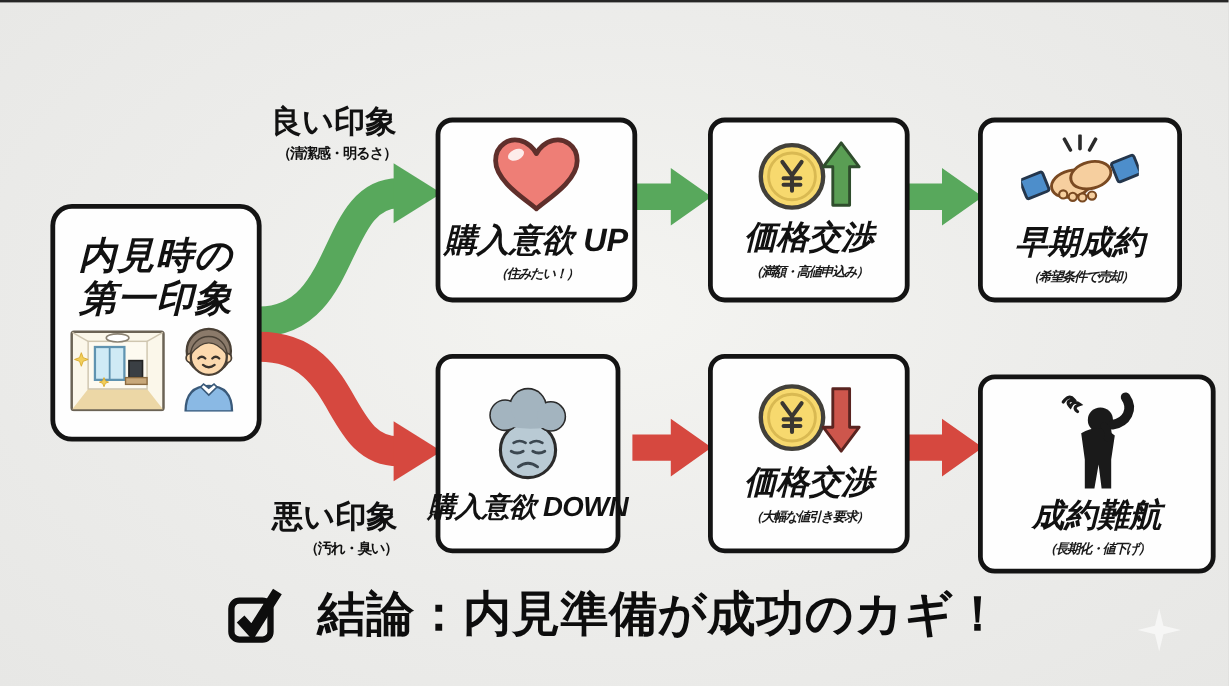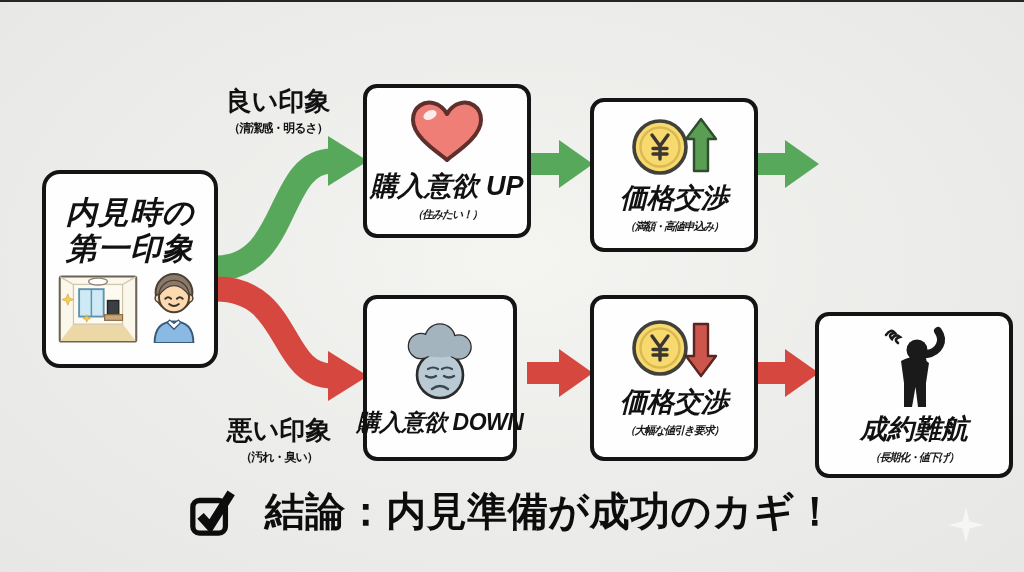--- a/index.html
+++ b/index.html
@@ -17,33 +17,33 @@
 
   .box{
     position:absolute;background:#fefefe;border:4px solid #141414;border-radius:14px;
     display:flex;flex-direction:column;align-items:center;justify-content:center;
     box-sizing:border-box;z-index:2;font-style:italic;
   }
   .source-box{left:42px;top:170px;width:176px;height:198px;border-radius:18px;}
   .source-title{font-size:31px;font-weight:900;line-height:1.16;text-align:center;letter-spacing:1px;}
   .source-art{display:flex;align-items:flex-end;gap:3px;margin-top:5px;}
 
-  .b1{left:363px;top:84px;width:168px;height:154px;align-items:center;}
+  .b1{left:363px;top:98px;width:168px;height:154px;align-items:center;}
   .b2{left:590px;top:98px;width:168px;height:154px;}
   .b3{left:815px;top:98px;width:170px;height:154px;}
   .b4{left:363px;top:295px;width:154px;height:166px;}
   .b5{left:590px;top:295px;width:168px;height:166px;}
   .b6{left:815px;top:312px;width:198px;height:166px;}
 
   .box-icon{display:flex;align-items:center;justify-content:center;}
   .box-title{font-size:27px;font-weight:900;white-space:nowrap;margin-top:2px;}
   .box-title.small{font-size:23px;letter-spacing:-0.5px;}
   .box-sub{font-size:11px;font-weight:700;white-space:nowrap;letter-spacing:-1.2px;margin-top:3px;color:#1a1a1a;}
 
-  .branch{position:absolute;text-align:center;z-index:3;transform:translateX(-50%);}
+  .branch{position:absolute;text-align:right;z-index:3;transform:translateX(-50%);}
   .branch-good{left:278px;top:84px;}
   .branch-bad{left:279px;top:413px;}
   .branch-label{font-size:26px;font-weight:900;white-space:nowrap;}
   .branch-sub{font-size:12px;font-weight:700;white-space:nowrap;letter-spacing:-1px;margin-top:1px;}
 
   .conclusion{position:absolute;left:0;right:0;top:484px;display:flex;justify-content:center;align-items:center;gap:30px;z-index:3;}
   .conclusion-text{font-size:40px;font-weight:900;letter-spacing:0.5px;color:#0d0d0d;}
 
   .sparkle-br{position:absolute;left:946px;top:504px;z-index:2;opacity:0.75;}
 </style>
@@ -123,20 +123,37 @@
         <circle cx="-14" cy="0" r="26" fill="#f7d96e" stroke="#42403a" stroke-width="3.6"></circle>
         <circle cx="-14" cy="0" r="19.5" fill="none" stroke="#d9b952" stroke-width="2.4"></circle>
         <path d="M -22 -12 L -14 -1 M -6 -12 L -14 -1 M -14 -1 L -14 12 M -21 1.5 L -7 1.5 M -21 7 L -7 7" stroke="#3a3631" stroke-width="3.4" fill="none" stroke-linecap="round"></path>
         <polygon points="27,-28 42,-8 34,-8 34,24 20,24 20,-8 12,-8" fill="#5a9e54" stroke="#2f4d2c" stroke-width="2.4" stroke-linejoin="round"></polygon>
       </svg>
     </div>
     <div class="box-title">価格交渉</div>
     <div class="box-sub">（満額・高値申込み）</div>
   </div>
 
+  <div class="box b3">
+    <div class="box-icon">
+      <svg width="98" height="70" viewBox="-49 -38 98 70">
+        <path d="M -13 -34 L -8 -25 M 0 -37 L 0 -26 M 13 -34 L 8 -25" stroke="#2b2b2b" stroke-width="3" stroke-linecap="round"></path>
+        <rect x="-48" y="-4" width="20" height="17" rx="2" fill="#4d8ecb" stroke="#24364c" stroke-width="2.4" transform="rotate(-22 -38 4)"></rect>
+        <rect x="28" y="-18" width="20" height="17" rx="2" fill="#4d8ecb" stroke="#24364c" stroke-width="2.4" transform="rotate(-22 38 -10)"></rect>
+        <ellipse cx="-7" cy="3" rx="17" ry="11" fill="#f6cf9f" stroke="#7a4a22" stroke-width="2.4" transform="rotate(-14 -7 3)"></ellipse>
+        <ellipse cx="9" cy="-4" rx="17" ry="11" fill="#f6cf9f" stroke="#7a4a22" stroke-width="2.4" transform="rotate(-14 9 -4)"></ellipse>
+        <circle cx="-14" cy="12" r="3.4" fill="#f6cf9f" stroke="#7a4a22" stroke-width="1.8"></circle>
+        <circle cx="-6" cy="14" r="3.4" fill="#f6cf9f" stroke="#7a4a22" stroke-width="1.8"></circle>
+        <circle cx="2" cy="14.5" r="3.4" fill="#f6cf9f" stroke="#7a4a22" stroke-width="1.8"></circle>
+        <circle cx="10" cy="13" r="3.4" fill="#f6cf9f" stroke="#7a4a22" stroke-width="1.8"></circle>
+      </svg>
+    </div>
+    <div class="box-title">早期成約</div>
+    <div class="box-sub">（希望条件で売却）</div>
+  </div>
 
   <div class="box b4">
     <div class="box-icon">
       <svg width="82" height="86" viewBox="-41 -44 82 86">
         <circle cx="0" cy="12" r="23" fill="#b9cad4" stroke="#2b2b2b" stroke-width="2.6"></circle>
         <path d="M -10 6 Q -5 3 0 6 M 4 6 Q 9 3 14 6" transform="translate(-2,0)" fill="none" stroke="#3b4750" stroke-width="2.2" stroke-linecap="round"></path>
         <path d="M -14 13 Q -9 16 -4 13 M 4 13 Q 9 16 14 13" fill="none" stroke="#3b4750" stroke-width="2.4" stroke-linecap="round"></path>
         <path d="M -8 26 Q 0 20 8 26" fill="none" stroke="#3b4750" stroke-width="2.4" stroke-linecap="round"></path>
         <g>
           <circle cx="-19" cy="-17" r="12" fill="#a3b4bf" stroke="#2b2b2b" stroke-width="2.6"></circle>

